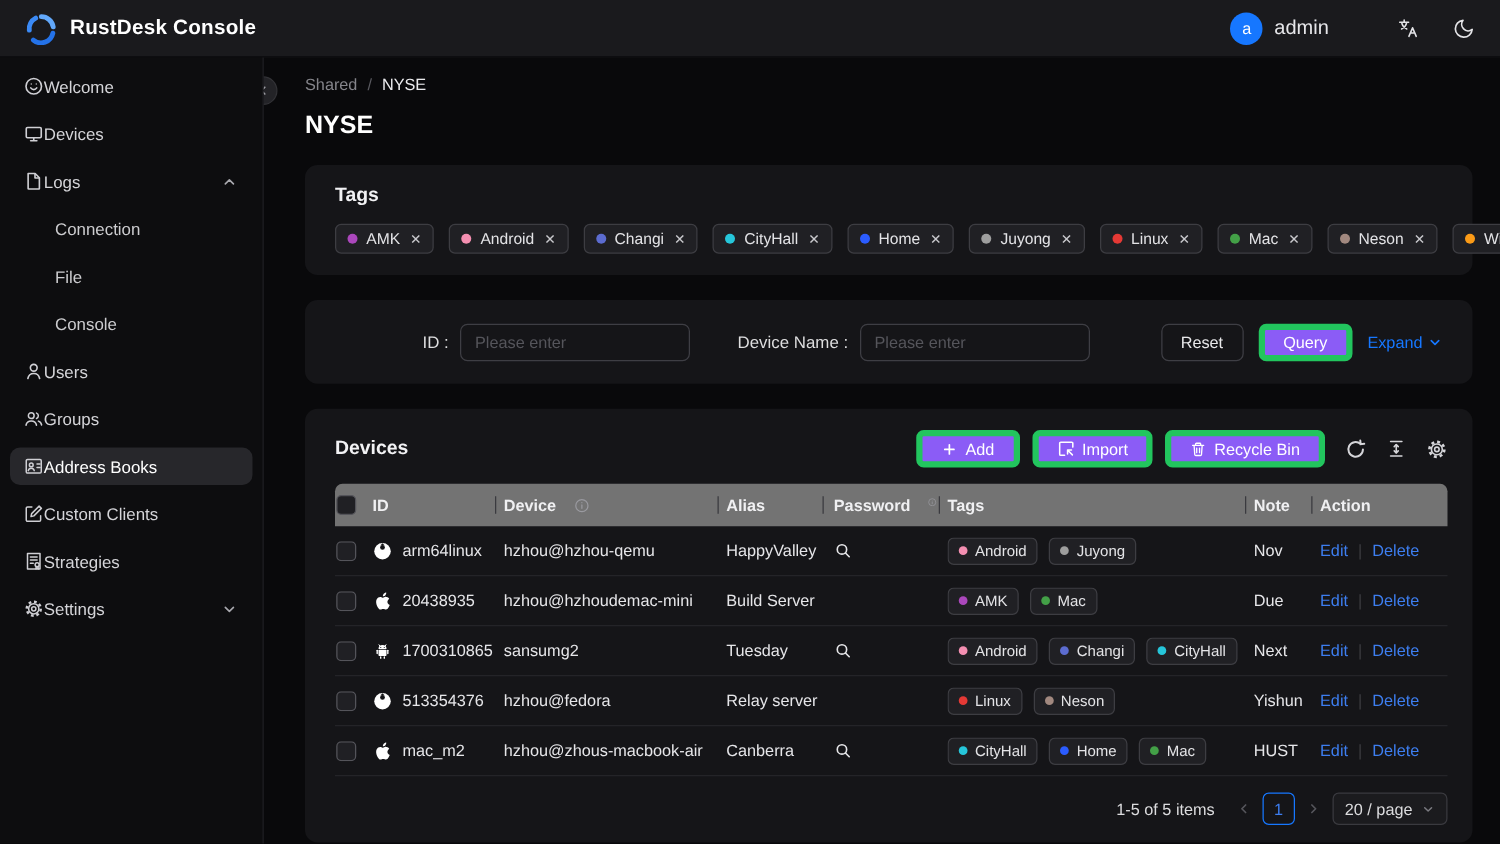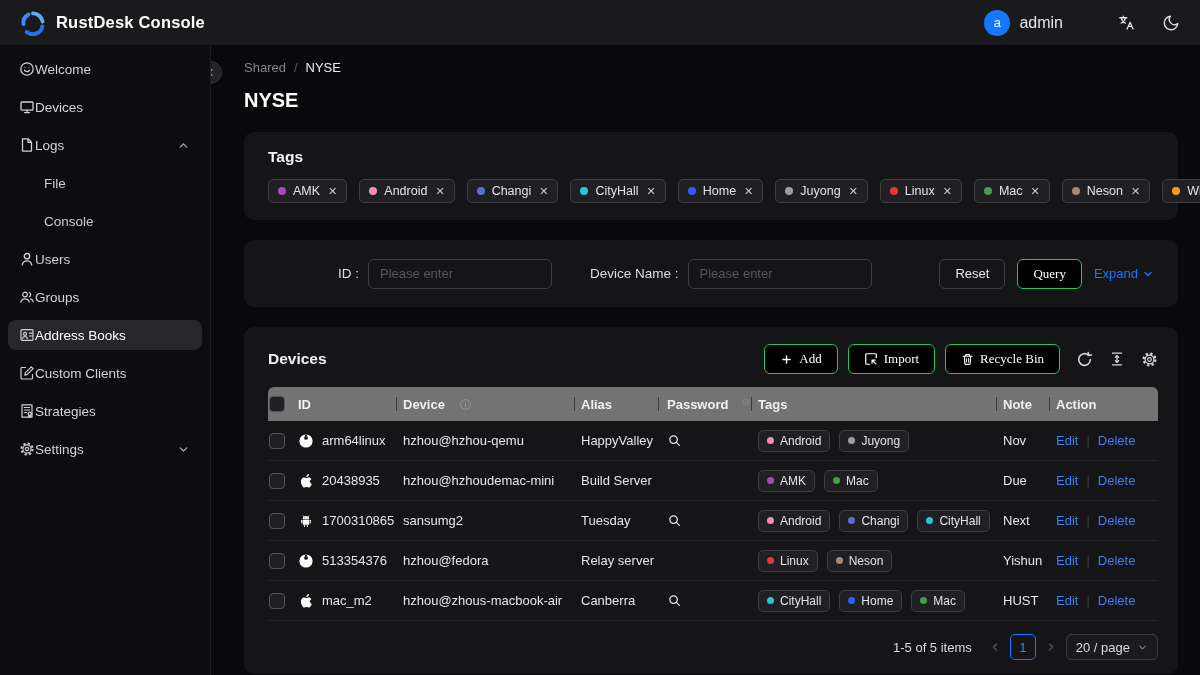--- a/index.html
+++ b/index.html
@@ -85,22 +85,22 @@
     width:184px; height:30px; background:transparent; border:1px solid #3e3e44; border-radius:6px;
     color:#e8e8ea; padding:0 11px; font-size:13px; font-family:"Liberation Sans",sans-serif; outline:none;
   }
   .text-input::placeholder { color:#55555b; }
   .filter-actions { margin-left:auto; display:flex; align-items:center; gap:12px; }
   .btn-default {
     height:30px; padding:0 15px; background:transparent; border:1px solid #3e3e44; border-radius:6px;
     color:#e8e8ea; font-size:13px; cursor:pointer; font-family:"Liberation Sans",sans-serif;
   }
   .btn-primary {
-    height:30px; padding:0 15px; background:#000000; border:1px solid #22c55e; border-radius:6px;
-    color:#fff; font-size:13px; cursor:pointer; font-family:Liberation Serif, serif;
+    height:30px; padding:0 15px; background:#8b5cf6; border:5px solid #22c55e; border-radius:6px;
+    color:#fff; font-size:13px; cursor:pointer; font-family:Liberation Sans, sans-serif;
     display:inline-flex; align-items:center; gap:6px;
   }
   .expand-link { color:#1677ff; display:flex; align-items:center; gap:4px; cursor:pointer; font-size:13px; }
 
   
   .devices-panel { margin-top:20px; padding-bottom:14px; }
   .devices-header { display:flex; align-items:center; padding:17px 20px 13px 24px; }
   .devices-buttons { margin-left:auto; display:flex; align-items:center; gap:10px; }
   .icon-btn { background:none; border:none; color:#d6d6da; padding:0; margin-left:6px; cursor:pointer; }
 
@@ -217,20 +217,21 @@
               <path d="M9 1.8v3.6h3.5"></path>
             </svg>
           </span>
           <span class="side-label">Logs</span>
           <span class="side-caret">
             <svg viewBox="0 0 16 16" fill="none" stroke="currentColor" stroke-width="1.6" stroke-linecap="round" stroke-linejoin="round">
               <path d="M4 10l4-4 4 4"></path>
             </svg>
           </span>
         </div>
+        <div class="side-sub">Connection</div>
         <div class="side-sub">File</div>
         <div class="side-sub">Console</div>
         <div class="side-item">
           <span class="side-icon">
             <svg viewBox="0 0 16 16" fill="none" stroke="currentColor" stroke-width="1.3" stroke-linecap="round">
               <circle cx="8" cy="5.2" r="2.7"></circle>
               <path d="M3.3 13.8c.5-2.6 2.4-4 4.7-4s4.2 1.4 4.7 4"></path>
             </svg>
           </span>
           <span class="side-label">Users</span>

